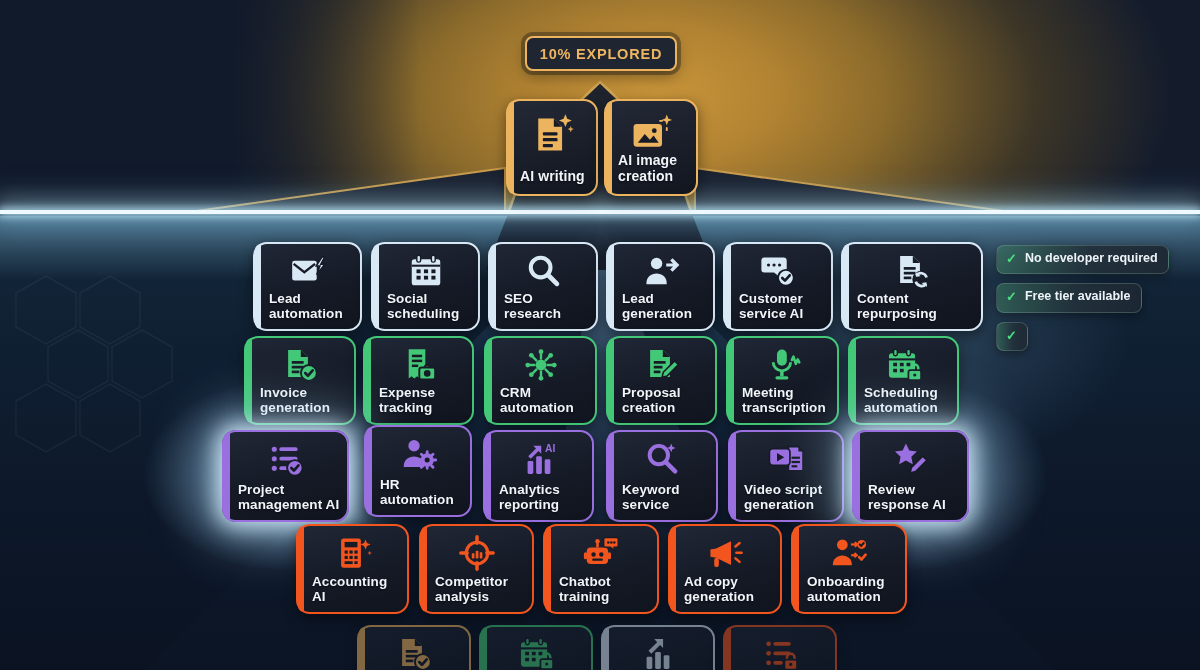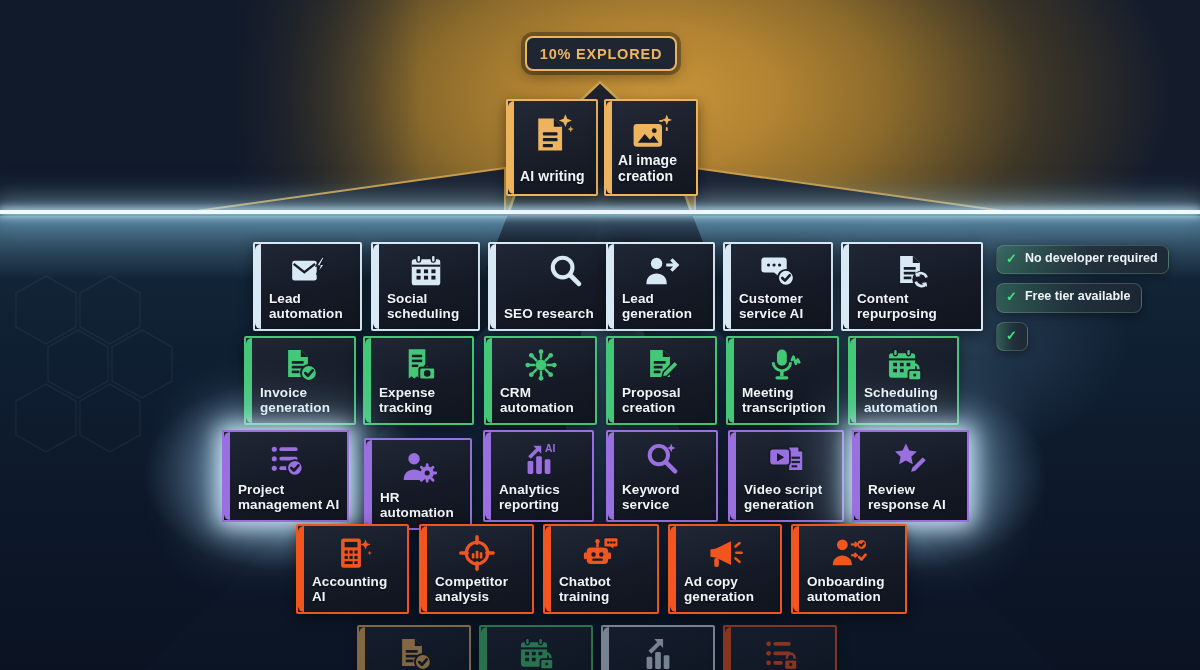--- a/index.html
+++ b/index.html
@@ -37,21 +37,21 @@
     background:radial-gradient(closest-side,rgba(150,205,240,.22),rgba(150,205,240,0));}
 
   
   .badge{position:absolute;left:525px;top:36px;width:148px;height:31px;
     border:2px solid #edb45f;border-radius:8px;background:#1f2531;
     display:flex;align-items:center;justify-content:center;
     color:#eeb561;font-weight:700;font-size:14.5px;letter-spacing:.8px;
     box-shadow:0 0 0 4px rgba(12,16,24,.35),0 6px 16px rgba(0,0,0,.35);}
 
   
-  .card{position:absolute;border:2px solid var(--acc);border-radius:2px;
+  .card{position:absolute;border:2px solid var(--acc);border-radius:14px;
     background:linear-gradient(165deg,#202736 0%,#151a26 55%,#10141e 100%);
     box-shadow:0 4px 14px rgba(0,0,0,.45);}
   .card::before{content:"";position:absolute;left:0;top:0;bottom:0;width:6px;
     background:var(--acc);border-radius:7px 0 0 7px;}
   .card .ic{position:absolute;top:8px;left:50%;transform:translateX(-50%);color:var(--acc);}
   .card .ic svg{display:block;width:42px;height:38px;}
   .card .lb{position:absolute;left:14px;bottom:8px;right:6px;color:#f1f5fa;font-weight:700;
     font-size:13.5px;line-height:1.13;letter-spacing:.1px;text-shadow:0 1px 2px rgba(0,0,0,.55);}
   .card.big{background:linear-gradient(165deg,#242936 0%,#181d28 60%,#12161f 100%);}
   .card.big .ic{top:11px}
@@ -161,21 +161,21 @@
               <rect x="10.7" y="11" width="2.6" height="2.4"></rect>
               <rect x="15.4" y="11" width="2.6" height="2.4"></rect>
               <rect x="6" y="15" width="2.6" height="2.4"></rect>
               <rect x="10.7" y="15" width="2.6" height="2.4"></rect>
               <rect x="15.4" y="15" width="2.6" height="2.4"></rect>
             </g>
           </svg>
         </span>
         <div class="lb">Social scheduling</div>
       </div>
-      <div class="card" style="left: 488px; top: 242px; width: 106px; height: 85px; padding-left: 43px; --acc: #d9e8f5;">
+      <div class="card" style="left: 488px; top: 242px; width: 106px; height: 85px; --acc: #d9e8f5;">
         <span class="ic">
           <svg viewBox="0 0 24 24" fill="none">
             <circle cx="10.5" cy="9.8" r="6.2" stroke="currentColor" stroke-width="2.6"></circle>
             <path d="M15.2 14.5l5.6 5.6" stroke="currentColor" stroke-width="3" stroke-linecap="round"></path>
           </svg>
         </span>
         <div class="lb">SEO research</div>
       </div>
       <div class="card" style="left: 606px; top: 242px; width: 105px; height: 85px; --acc: #d9e8f5;">
         <span class="ic">
@@ -330,21 +330,21 @@
             <circle cx="4.6" cy="11.8" r="1.6"></circle>
             <rect x="7.8" y="10.6" width="11.5" height="2.4" rx="1.2"></rect>
             <circle cx="4.6" cy="17.8" r="1.6"></circle>
             <rect x="7.8" y="16.6" width="6.5" height="2.4" rx="1.2"></rect>
             <circle cx="17.6" cy="17.6" r="4.9" stroke="#161b26" stroke-width="1.2"></circle>
             <path d="M15.4 17.7l1.6 1.6 2.9-3.3" fill="none" stroke="#161b26" stroke-width="1.7" stroke-linecap="round" stroke-linejoin="round"></path>
           </svg>
         </span>
         <div class="lb">Project management AI</div>
       </div>
-      <div class="card" style="left: 364px; top: 438px; width: 104px; height: 88px; --acc: #9a6fe0;">
+      <div class="card" style="left: 364px; top: 425px; width: 104px; height: 88px; --acc: #9a6fe0;">
         <span class="ic">
           <svg viewBox="0 0 24 24" fill="currentColor">
             <circle cx="9.5" cy="6.8" r="3.6"></circle>
             <path d="M3 19.5c0-3.6 2.9-6 6.5-6s6.5 2.4 6.5 6v.7H3z"></path>
             <circle cx="17.8" cy="15.8" r="4.2"></circle>
             <g stroke="currentColor" stroke-width="1.8" stroke-linecap="round">
               <path d="M17.8 10.6v1.2M17.8 19.8v1.2M12.6 15.8h1.2M22 15.8h1.2M14.1 12.1l.9.9M20.6 19.5l.9.9M21.5 12.1l-.9.9M15 19.5l-.9.9"></path>
             </g>
             <circle cx="17.8" cy="15.8" r="1.6" fill="#161b26"></circle>
           </svg>

